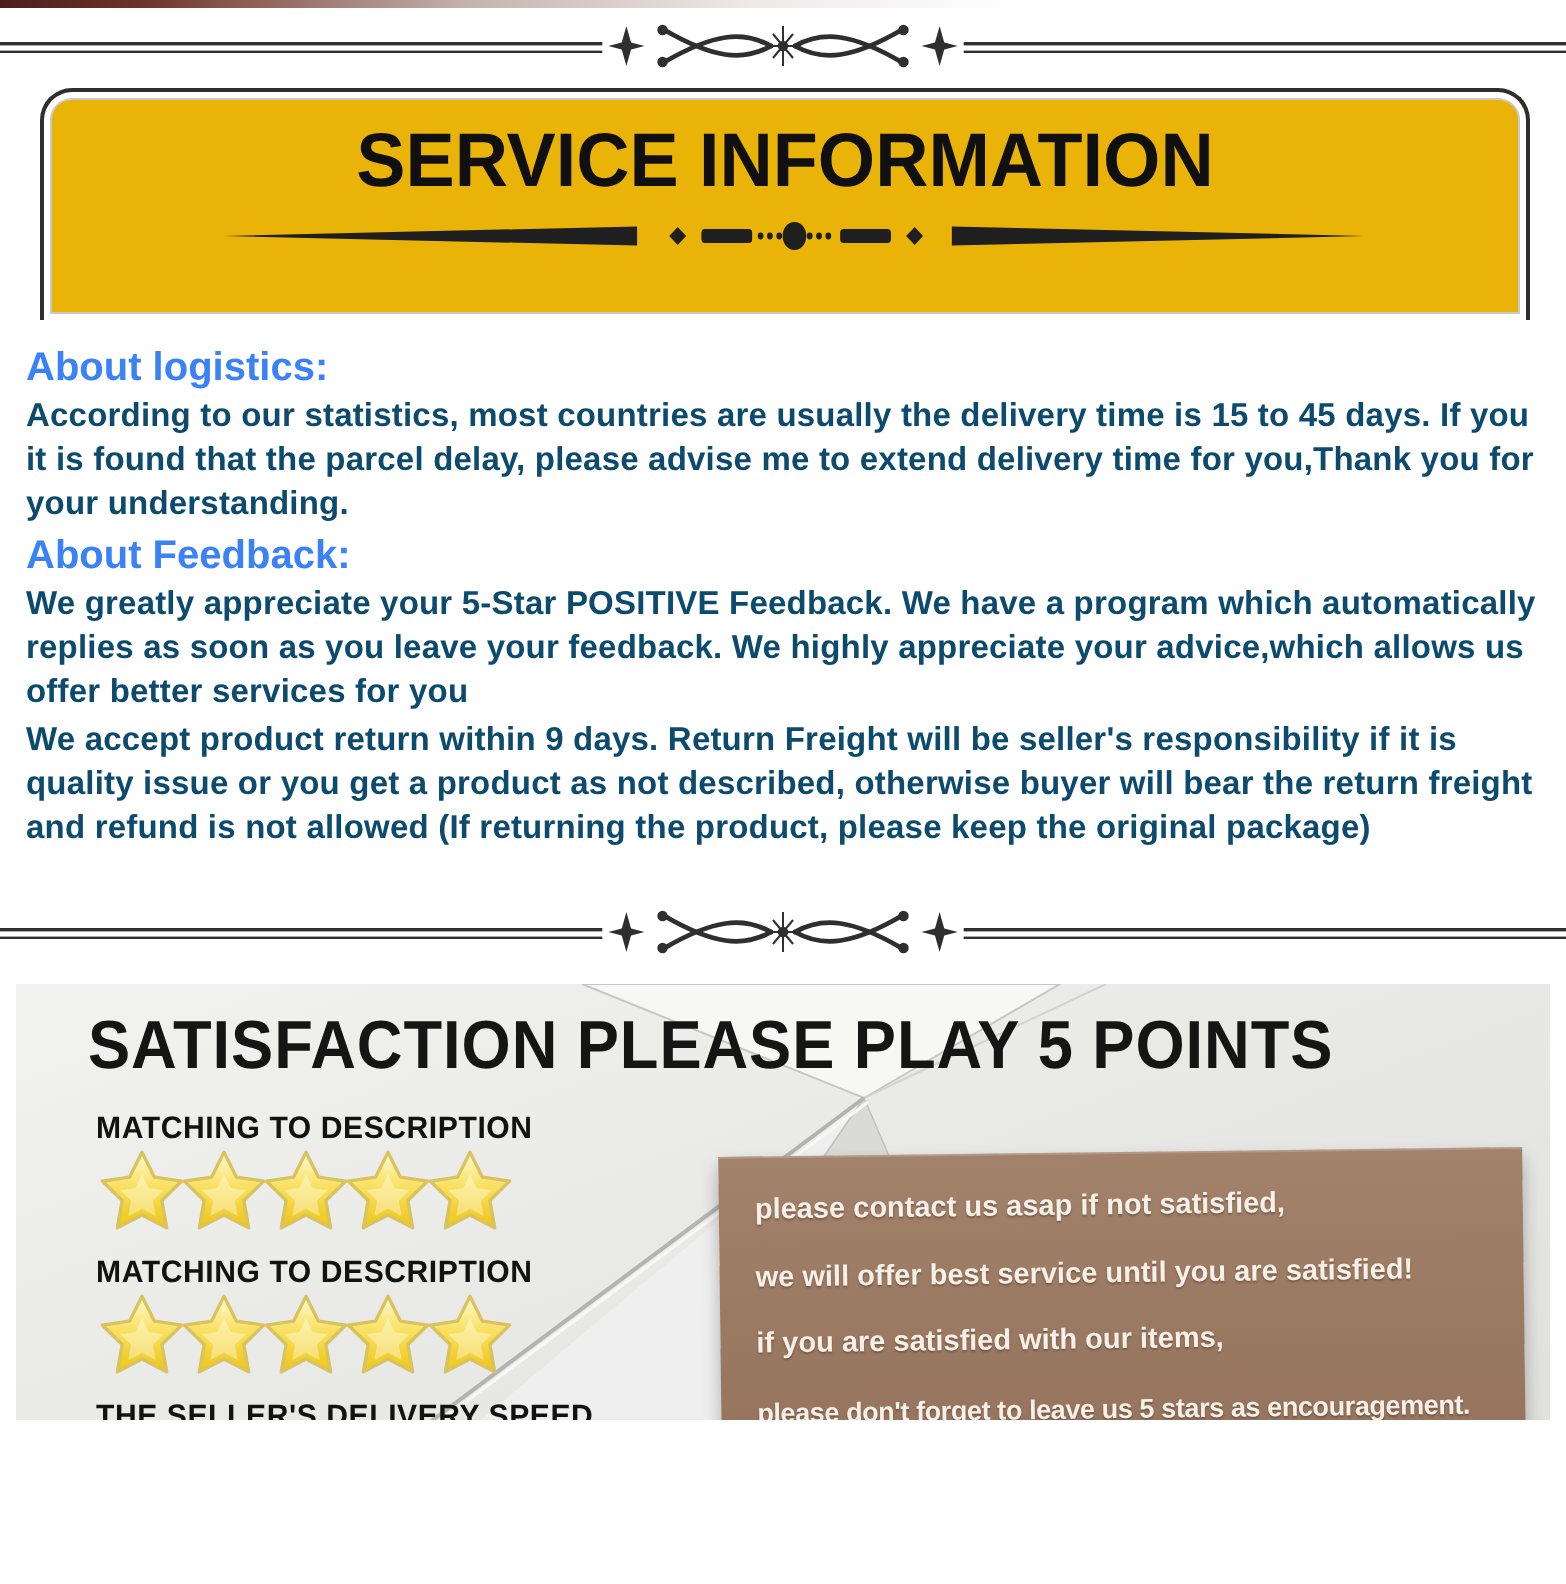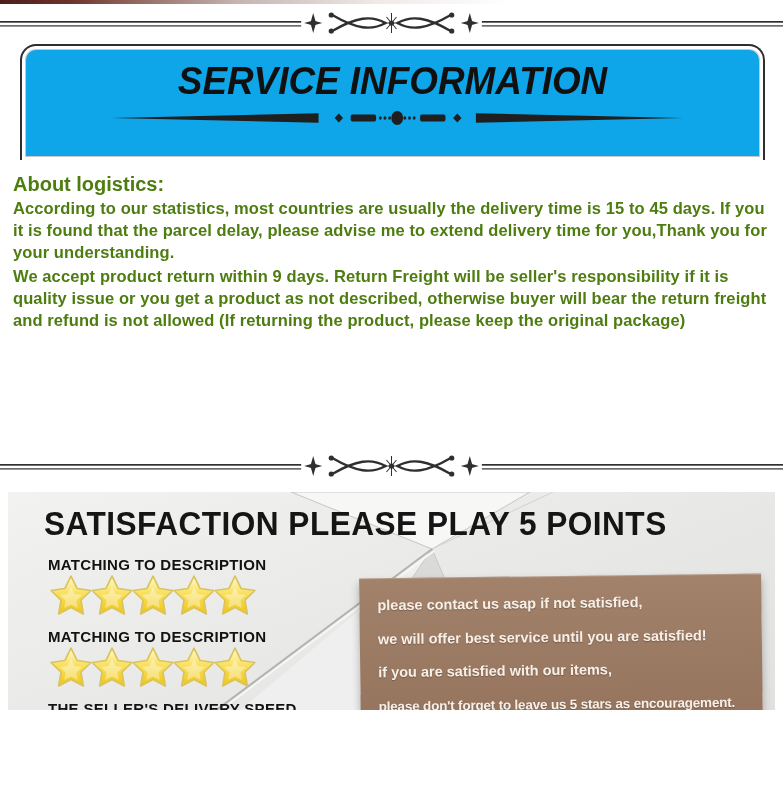--- a/index.html
+++ b/index.html
@@ -9,29 +9,29 @@
   }
   
   .top-strip{position:absolute;left:0;top:0;width:783px;height:4px;
     background:linear-gradient(90deg,#4e1d1b 0%,#6b332b 9%,#8a5a52 15%,#c4b3af 30%,#efe9e7 48%,#ffffff 65%);}
   
   .divider-top{position:absolute;left:0;top:5px;width:783px;height:36px;}
   .divider-mid{position:absolute;left:0;top:448px;width:783px;height:36px;}
   
   .info-box{position:absolute;left:20px;top:44px;width:741px;height:114px;
     border:2px solid #2e2e2e;border-bottom:none;border-radius:16px 16px 0 0;
-    background:#0ea5e9;box-shadow:inset 0 0 0 3px #ffffff,inset 0 0 0 4px #c9c9c9;font-style:italic;}
+    background:#eab308;box-shadow:inset 0 0 0 3px #ffffff,inset 0 0 0 4px #c9c9c9;}
   .service-title{display:block;text-align:center;margin-top:14px;
     font-size:38px;font-weight:bold;color:#101010;letter-spacing:0px;
     transform:scaleX(.97);}
   .title-divider{display:block;margin:4px auto 0;width:660px;height:22px;}
   
   .about{position:absolute;left:13px;top:170px;width:762px;}
-  .about-heading{font-size:20px;font-weight:bold;color:#4d7c0f;line-height:1.2;margin:2px 0 2px;}
-  .about-body{font-size:16.5px;font-weight:bold;color:#4d7c0f;line-height:1.33;margin:0 0 2px;letter-spacing:.1px;}
+  .about-heading{font-size:20px;font-weight:bold;color:#3b82f6;line-height:1.2;margin:2px 0 2px;}
+  .about-body{font-size:16.5px;font-weight:bold;color:#0c4a6e;line-height:1.33;margin:0 0 2px;letter-spacing:.1px;}
   
   .satisfaction{position:absolute;left:8px;top:492px;width:767px;height:218px;
     background:linear-gradient(160deg,#f2f2f0 0%,#e8e8e6 55%,#e1e1df 100%);overflow:hidden;}
   .curl{position:absolute;left:0;top:0;width:767px;height:287px;}
   .sat-title{position:absolute;left:36px;top:12px;font-size:34px;font-weight:bold;
     color:#151515;letter-spacing:.5px;transform:scaleX(.93);transform-origin:left center;white-space:nowrap;}
   .ratings{position:absolute;left:40px;top:58px;}
   .rating-label{font-size:15.5px;font-weight:bold;color:#121212;letter-spacing:.3px;
     transform:scaleX(.97);transform-origin:left center;margin:6px 0 0;white-space:nowrap;}
   .stars-row{height:48px;white-space:nowrap;}
@@ -116,20 +116,24 @@
       <use href="#tdivider"></use>
     </svg>
 </div>
 
 <div class="about">
   <div>
     <div class="about-heading">About logistics:</div>
     <p class="about-body">According to our statistics, most countries are usually the delivery time is 15 to 45 days. If you it is found that the parcel delay, please advise me to extend delivery time for you,Thank you for your understanding.</p>
   </div>
   <div>
+    <div class="about-heading">About Feedback:</div>
+    <p class="about-body">We greatly appreciate your 5-Star POSITIVE Feedback. We have a program which automatically replies as soon as you leave your feedback. We highly appreciate your advice,which allows us offer better services for you</p>
+  </div>
+  <div>
     <p class="about-body">We accept product return within 9 days. Return Freight will be seller's responsibility if it is quality issue or you get a product as not described, otherwise buyer will bear the return freight and refund is not allowed (If returning the product, please keep the original package)</p>
   </div>
 </div>
 
 <svg class="divider-mid" viewBox="0 0 780 36" preserveAspectRatio="none">
     <use href="#flourish"></use>
   </svg>
 
 <div class="satisfaction">
   <svg class="curl" viewBox="0 0 767 287" preserveAspectRatio="none">

